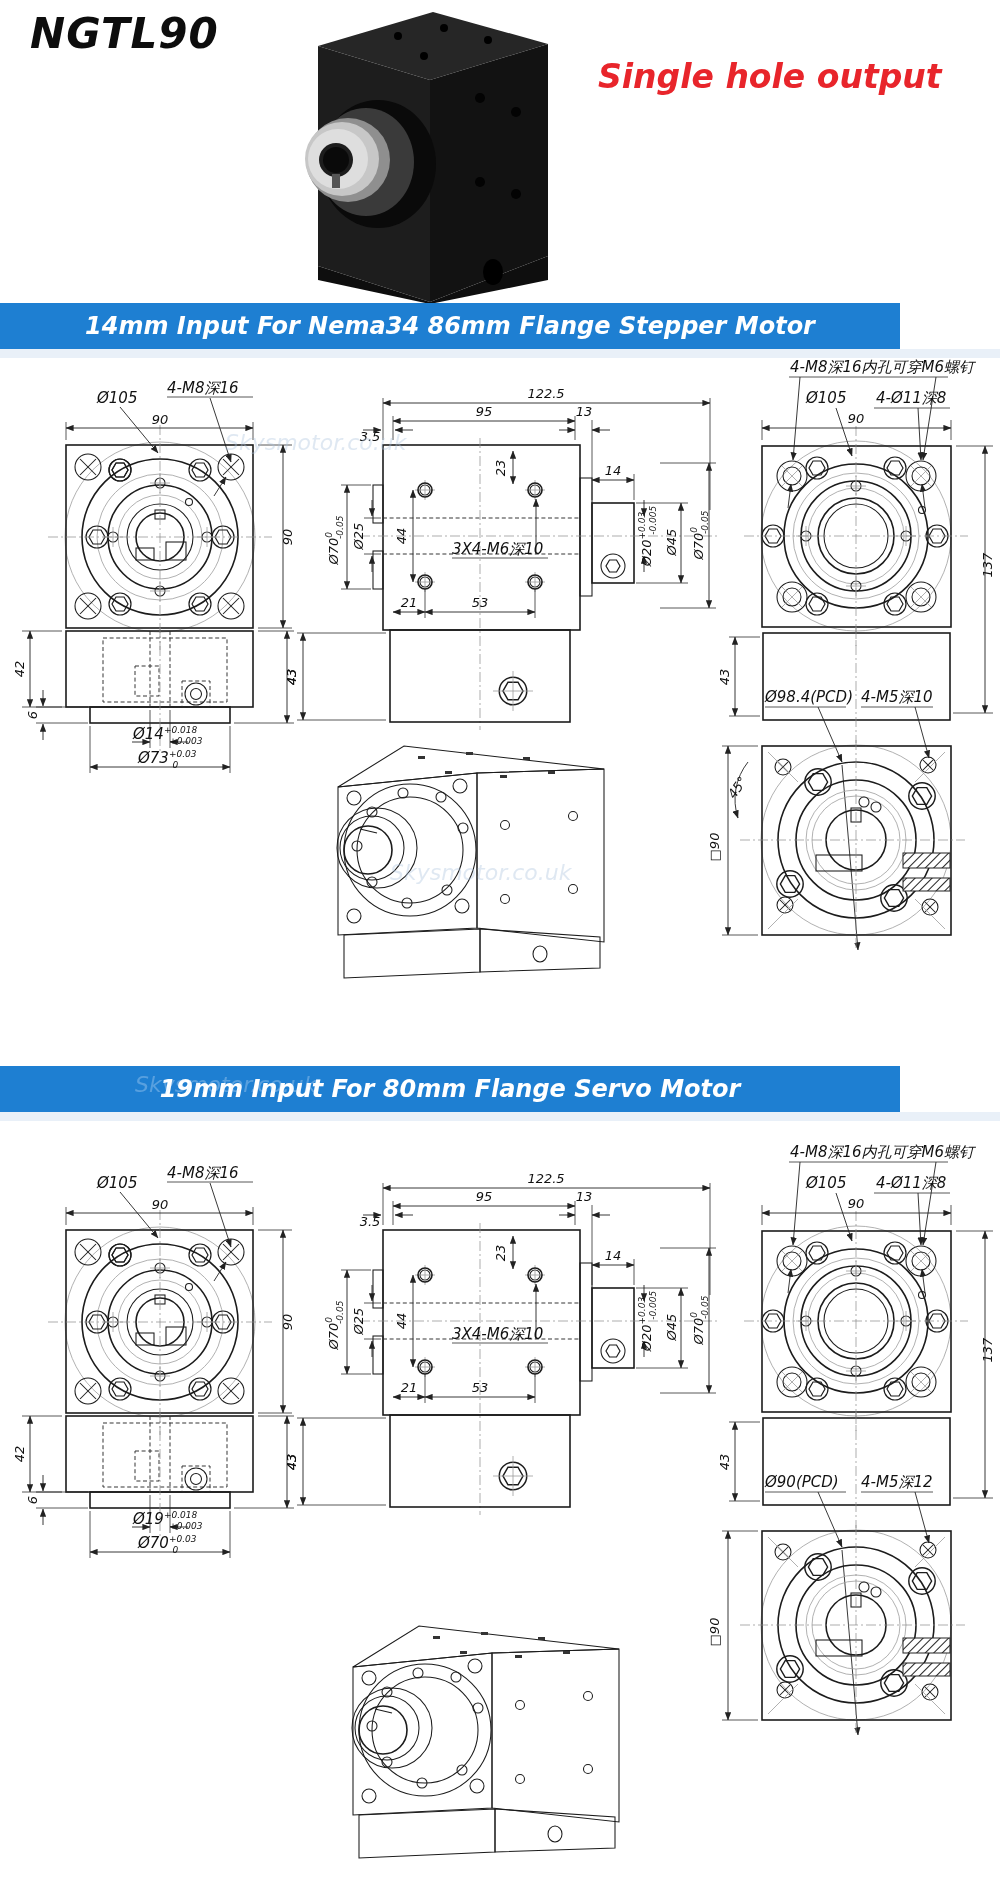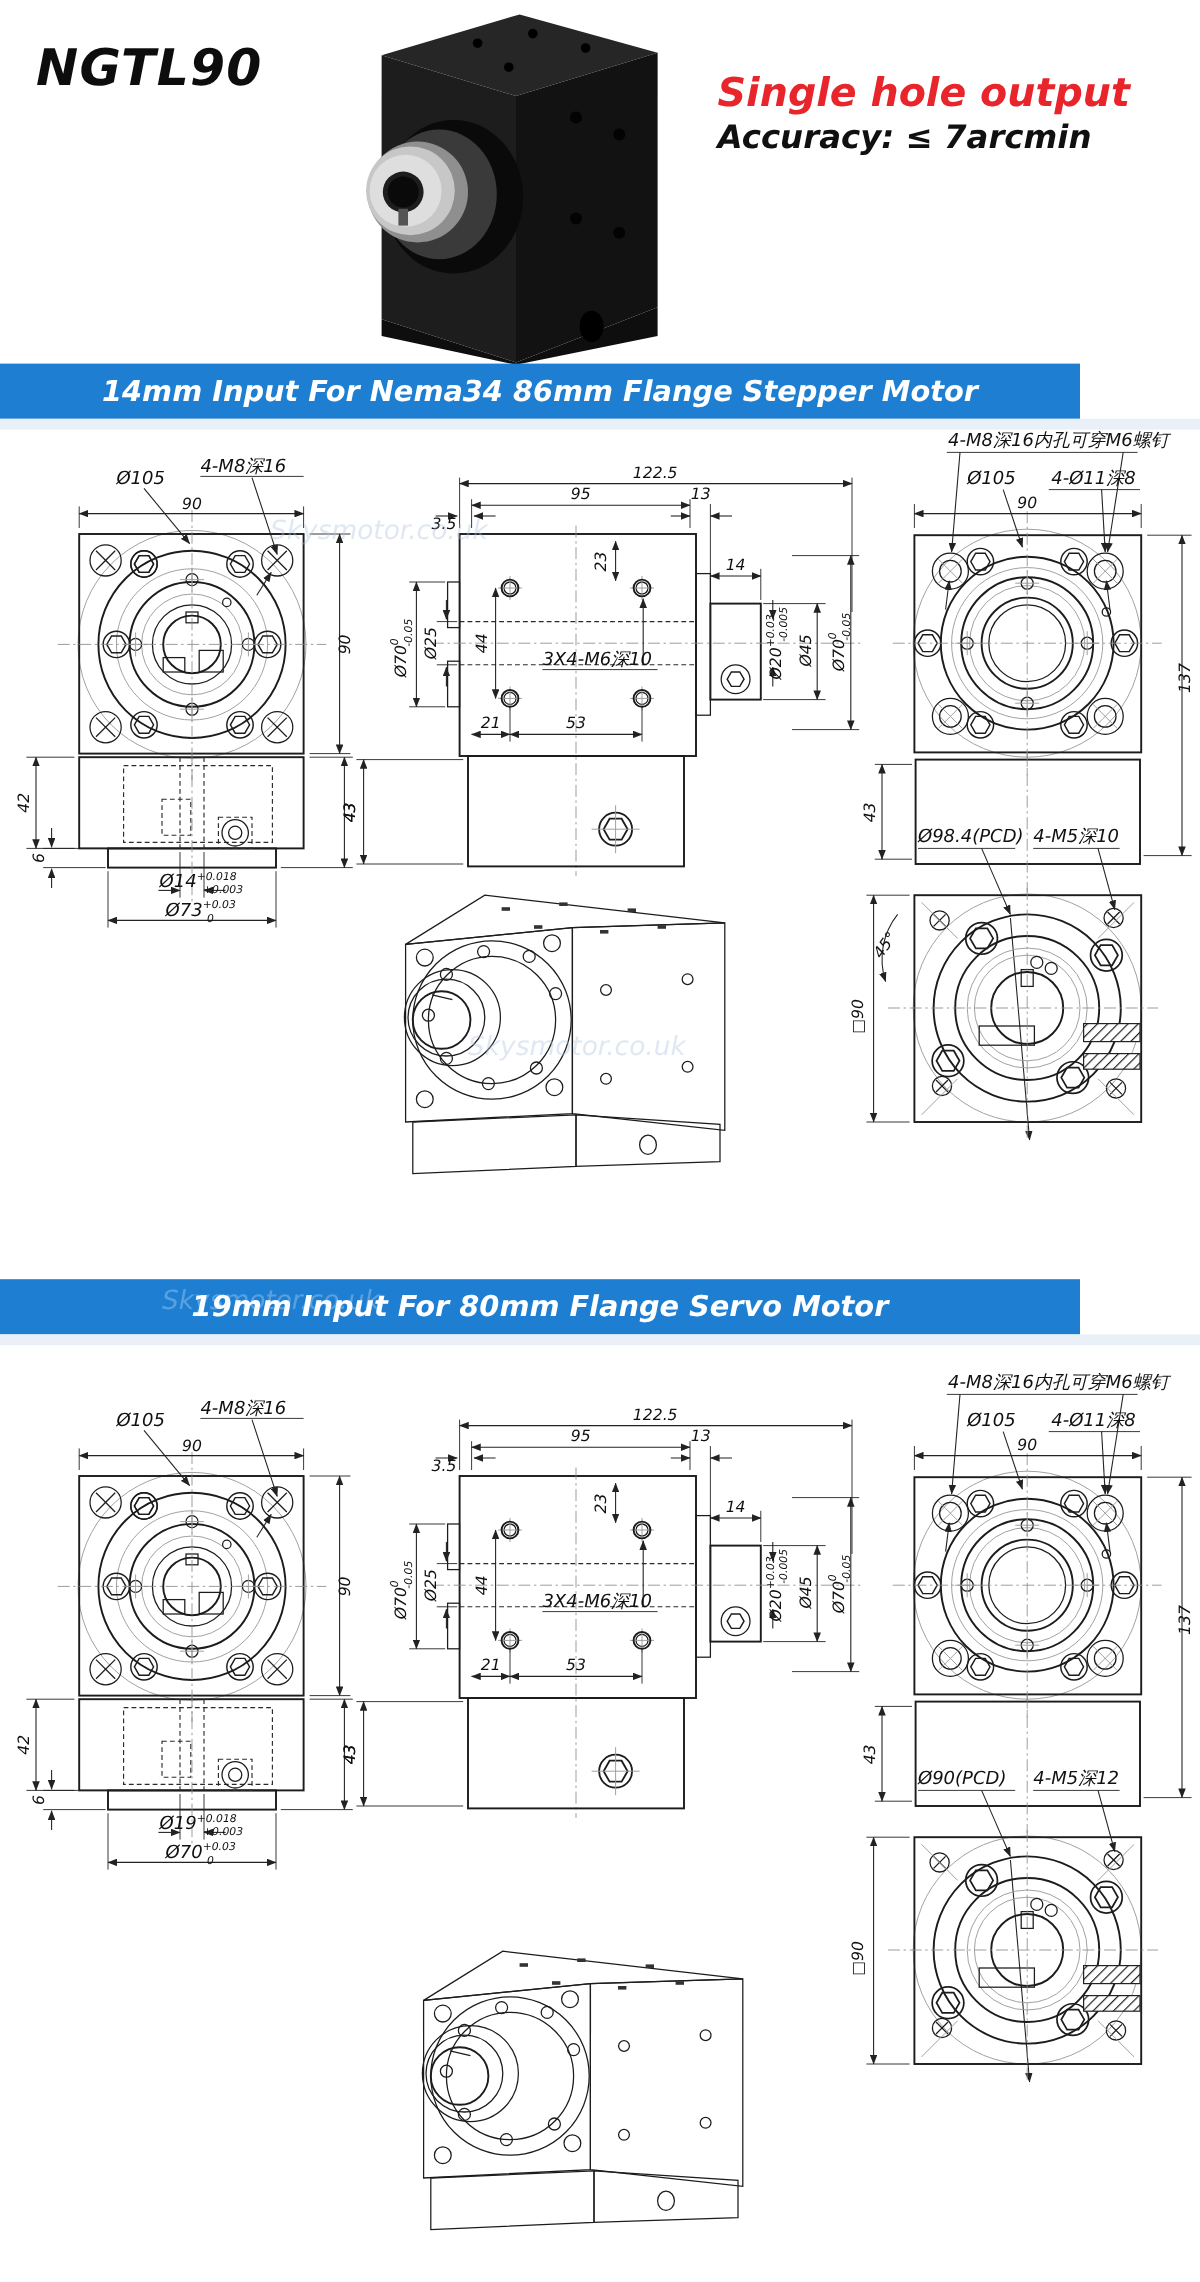--- a/index.html
+++ b/index.html
@@ -1,18 +1,18 @@
 <!DOCTYPE html>
 <html><head>
 <meta charset="utf-8">
 <style>
   html,body{margin:0;padding:0;background:#fff;}
   #page{position:relative;width:1000px;height:1902px;background:#ffffff;overflow:hidden;
         font-family:"DejaVu Sans",sans-serif;}
-  .title{position:absolute;left:30px;top:32px;font-size:42px;font-weight:bold;font-style:italic;
+  .title{position:absolute;left:30px;top:9px;font-size:42px;font-weight:bold;font-style:italic;
          color:#0d0d0d;letter-spacing:1px;}
   .specs{position:absolute;left:598px;top:56px;width:395px;text-align:left;font-style:italic;font-weight:bold;}
   .specs .red{font-size:33px;color:#e8252b;line-height:1.25;}
   .specs .blk{font-size:27px;color:#101010;line-height:1.35;}
   .banner{position:absolute;left:0;width:900px;height:46px;background:#1e7fd2;color:#fff;
           font-size:24px;font-weight:bold;font-style:italic;text-align:center;line-height:46px;}
   .banner-strip{position:absolute;left:0;width:1000px;height:9px;background:#e9f0f8;}
   .wm{position:absolute;font-size:22px;font-weight:normal;color:rgba(170,195,220,0.38);
       font-style:italic;pointer-events:none;white-space:nowrap;}
   .wm.onblue{color:rgba(225,240,255,0.30);}
@@ -366,21 +366,20 @@
     <circle cx="100" cy="156" r="42" fill="#8f8f8f"></circle>
     <circle cx="94" cy="155" r="37" fill="#c7c7c7"></circle>
     <circle cx="90" cy="155" r="30" fill="#dedede"></circle>
     <circle cx="88" cy="156" r="17" fill="#1d1d1d"></circle>
     <circle cx="88" cy="156" r="13" fill="#0a0a0a"></circle>
     <rect x="84" y="170" width="8" height="14" fill="#555"></rect>
   </svg>
 
   <div class="specs">
     <div class="red">Single hole output</div>
-    <div class="blk">Accuracy: ≤ 7arcmin</div>
   </div>
 
   <div class="banner" style="top:303px">
     <span>14mm Input For Nema34 86mm Flange Stepper Motor</span>
   </div>
   <div class="banner-strip" style="top:349px"></div>
 
   <svg width="1000" height="715" style="top:350px">
     <use href="#sFront"></use>
       <use href="#sBottom"></use>

